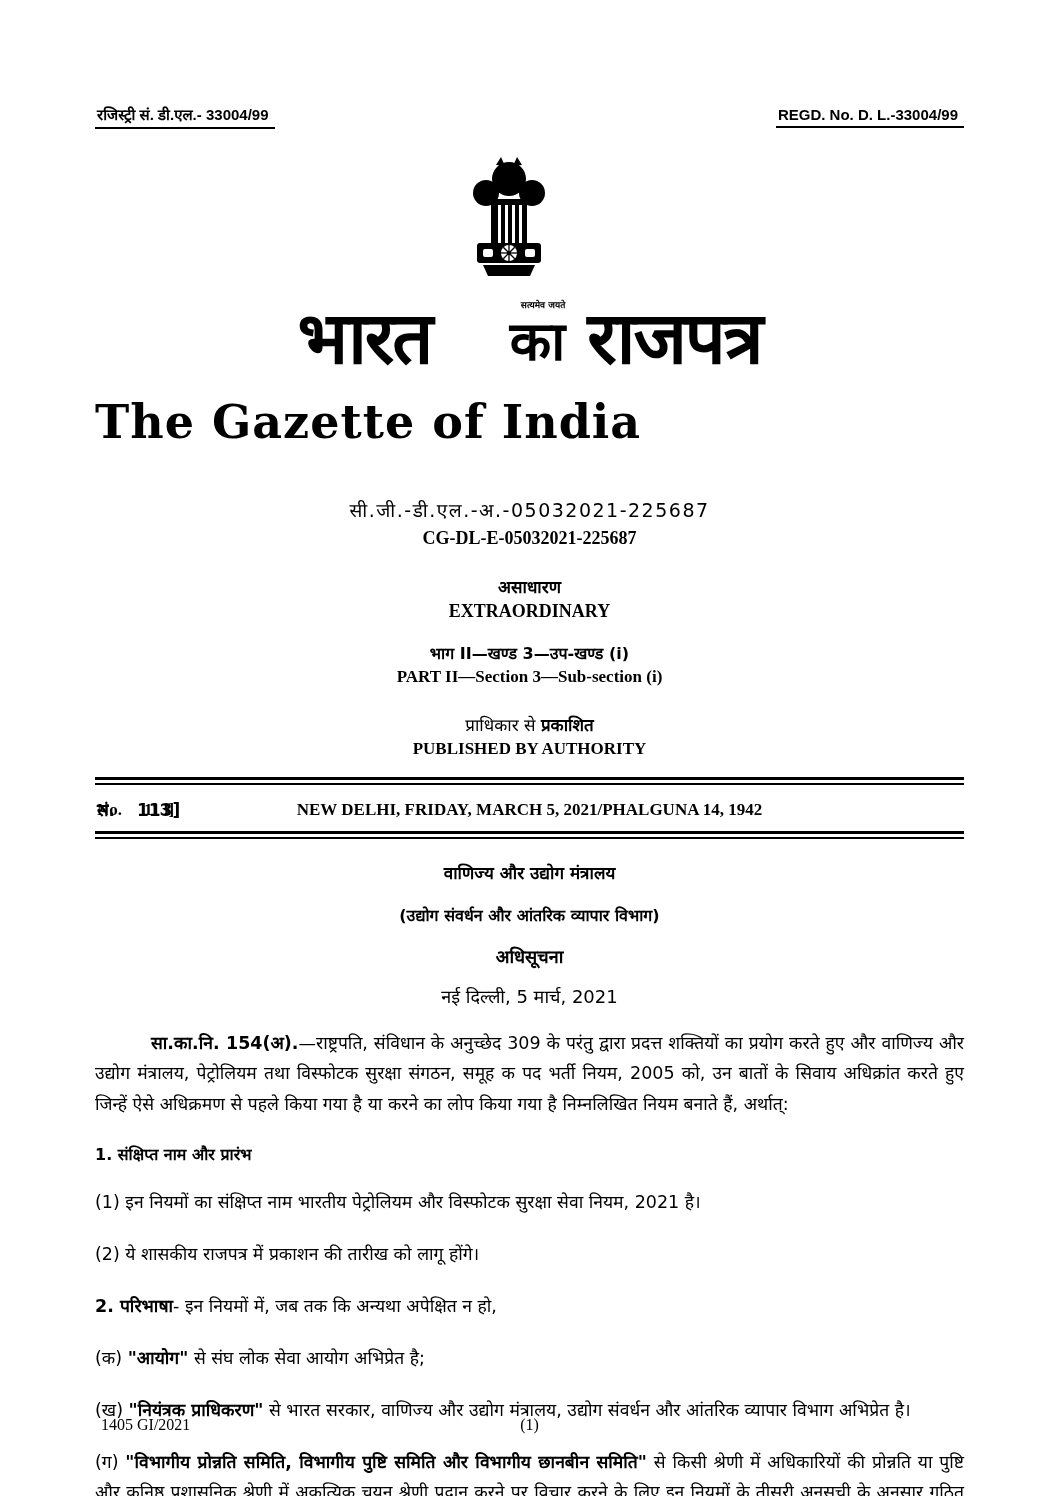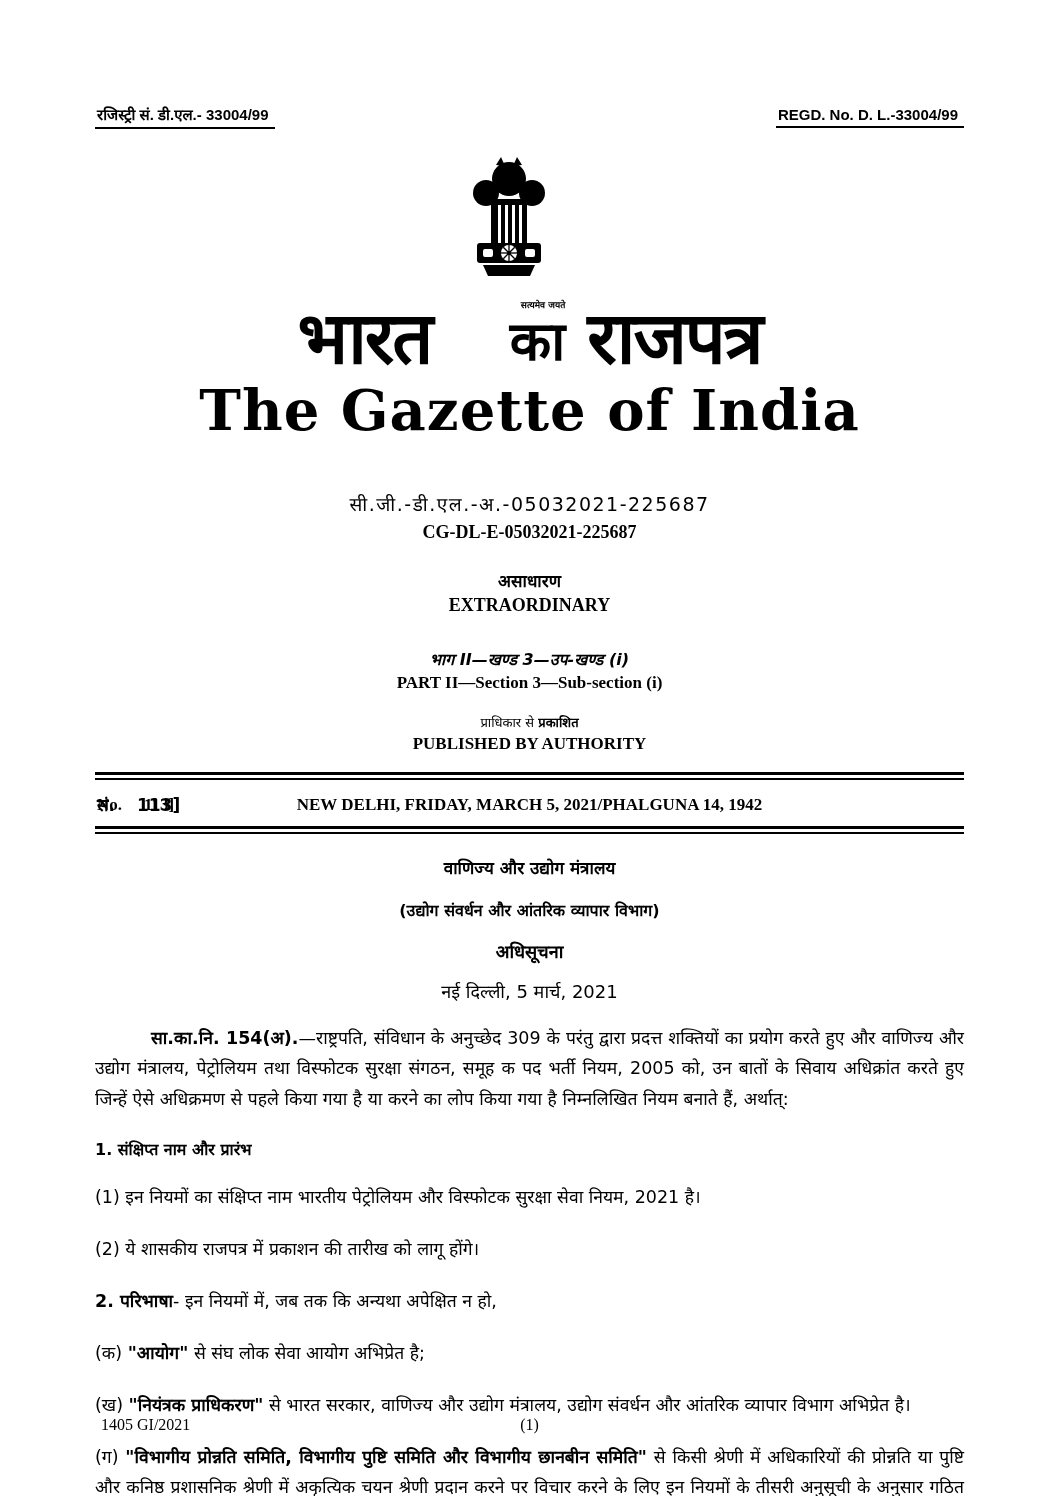--- a/index.html
+++ b/index.html
@@ -27,35 +27,35 @@
 
   
   .masthead { display: flex; justify-content: center; align-items: flex-end; gap: 22px; margin-top: 26px; }
   .mast-word { font-size: 72px; font-weight: bold; line-height: 0.85; letter-spacing: -2px; }
   .mast-center { display: flex; flex-direction: column; align-items: flex-end; }
   .mast-motto { font-size: 9px; font-weight: bold; margin-top: 1px; }
   .mast-ka { font-size: 54px; font-weight: bold; line-height: 1; margin-top: 4px; }
   .gazette-title {
     font-family: "DejaVu Serif", serif;
     font-weight: bold;
-    font-size: 56px;
-    text-align: center;
-    margin-top: 8px;
+    font-size: 46px;
+    text-align: left;
+    margin-top: 26px;
     letter-spacing: 1px;
   }
 
   
   .center { text-align: center; }
   .code-hi { font-size: 19px; margin-top: 48px; letter-spacing: 1.5px; }
   .code-en { font-family: "Liberation Serif", serif; font-weight: bold; font-size: 18px; margin-top: 5px; }
   .extra-hi { font-size: 17px; font-weight: bold; margin-top: 26px; }
   .extra-en { font-family: "Liberation Serif", serif; font-weight: bold; font-size: 18px; margin-top: 3px; }
-  .part-hi { font-size: 16px; font-weight: bold; margin-top: 32px; font-style: italic; }
+  .part-hi { font-size: 16px; font-weight: bold; margin-top: 20px; }
   .part-en { font-family: "Liberation Serif", serif; font-weight: bold; font-size: 17px; margin-top: 3px; }
-  .auth-hi { font-size: 13px; margin-top: 20px; }
+  .auth-hi { font-size: 17px; margin-top: 26px; }
   .auth-hi b { font-weight: bold; }
   .auth-en { font-family: "Liberation Serif", serif; font-weight: bold; font-size: 17px; margin-top: 3px; }
 
   
   .rule-double { border-top: 3px solid #000; border-bottom: 2px solid #000; height: 8px; }
   .rule-top { margin-top: 18px; }
   .rule-bottom { margin-top: 8px; }
 
   
   .issue-block { margin-top: 12px; }

